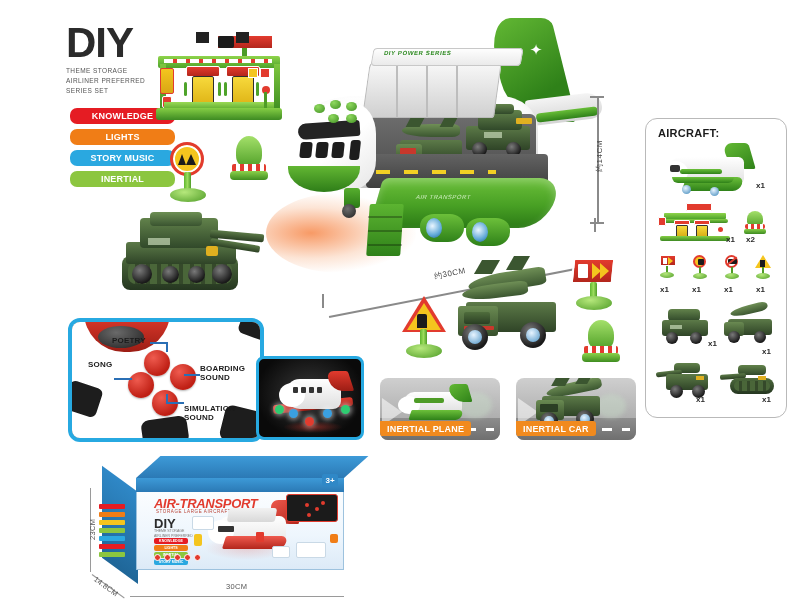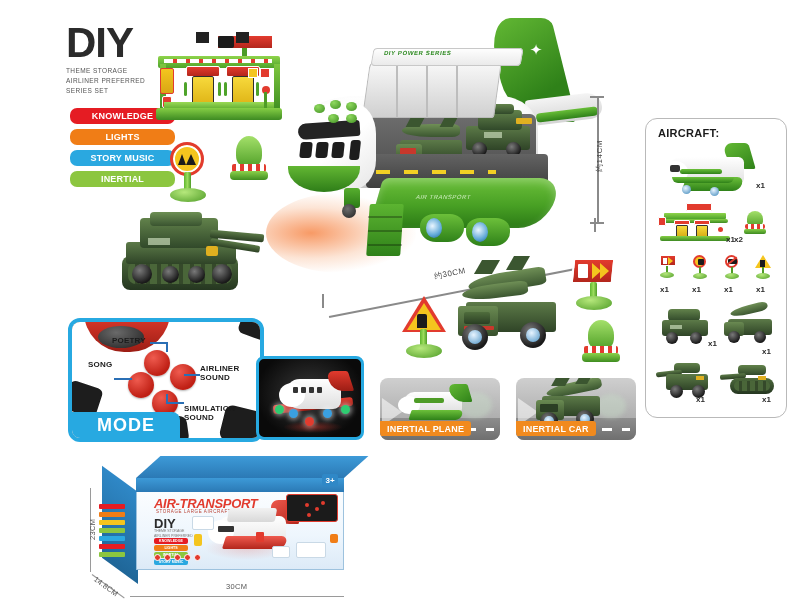--- a/index.html
+++ b/index.html
@@ -600,30 +600,29 @@
     <div class="rc-btn" style="left:98px;top:42px"></div>
     <div class="rc-btn" style="left:80px;top:68px"></div>
 
     <div class="rc-label" style="left:40px;top:14px">POETRY</div>
     <div class="rc-leader" style="left:78px;top:20px;width:18px"></div>
     <div class="rc-leader-v" style="left:94px;top:20px;height:10px"></div>
 
     <div class="rc-label" style="left:16px;top:38px">SONG</div>
     <div class="rc-leader" style="left:42px;top:56px;width:18px"></div>
 
-    <div class="rc-label" style="left:128px;top:42px">AIRLINER
+    <div class="rc-label" style="left:128px;top:42px">BOARDING
 SOUND</div>
     <div class="rc-leader" style="left:112px;top:52px;width:16px"></div>
 
     <div class="rc-label" style="left:112px;top:82px">SIMULATION
 SOUND</div>
     <div class="rc-leader" style="left:94px;top:80px;width:18px"></div>
     <div class="rc-leader-v" style="left:94px;top:72px;height:10px"></div>
 
-    <div id="mode-tag">MODE</div>
   </div>
 
   <div id="lights-thumb">
     <div class="lt-wing" style="left:14px;top:42px;width:80px;height:9px;transform:rotate(-6deg)"></div>
     <div class="lt-plane-body"></div>
     <div class="lt-plane-nose"></div>
     <div class="lt-wing" style="left:70px;top:12px;width:22px;height:20px;border-radius:8px 2px 2px 10px;transform:skewX(18deg)"></div>
     <div class="lt-win" style="left:34px;top:28px"></div>
     <div class="lt-win" style="left:42px;top:28px"></div>
     <div class="lt-win" style="left:50px;top:28px"></div>
@@ -695,21 +694,21 @@
       <div class="cg-base" style="left:2px;top:33px;width:70px;height:5px"></div>
       <div style="position:absolute;left:60px;top:24px;width:5px;height:5px;border-radius:50%;background:#e23b2e"></div>
     </div>
     <div class="qty" style="left:80px;top:116px">x1</div>
 
     <div class="ct-item" style="left:98px;top:92px;width:26px;height:30px">
       <div class="cc-top" style="left:3px;top:0px"></div>
       <div class="cc-stripe" style="left:1px;top:13px"></div>
       <div class="cg-base" style="left:0px;top:18px;width:22px;height:5px"></div>
     </div>
-    <div class="qty" style="left:88px;top:116px">x2</div>
+    <div class="qty" style="left:100px;top:116px">x2</div>
 
     <div class="ct-item" style="left:12px;top:136px;width:22px;height:28px">
       <div class="cs-rect" style="left:2px;top:0px;background:linear-gradient(#e23b2e,#b3261c);border:1px solid #fff"></div>
       <div style="position:absolute;left:5px;top:3px;width:4px;height:6px;background:#fff"></div>
       <div style="position:absolute;left:10px;top:2px;width:0;height:0;border-top:4px solid transparent;border-bottom:4px solid transparent;border-left:5px solid #f4c51e"></div>
       <div class="cs-pole" style="left:8px;top:11px"></div>
       <div class="cs-foot" style="left:2px;top:17px"></div>
     </div>
     <div class="qty" style="left:14px;top:166px">x1</div>
 

